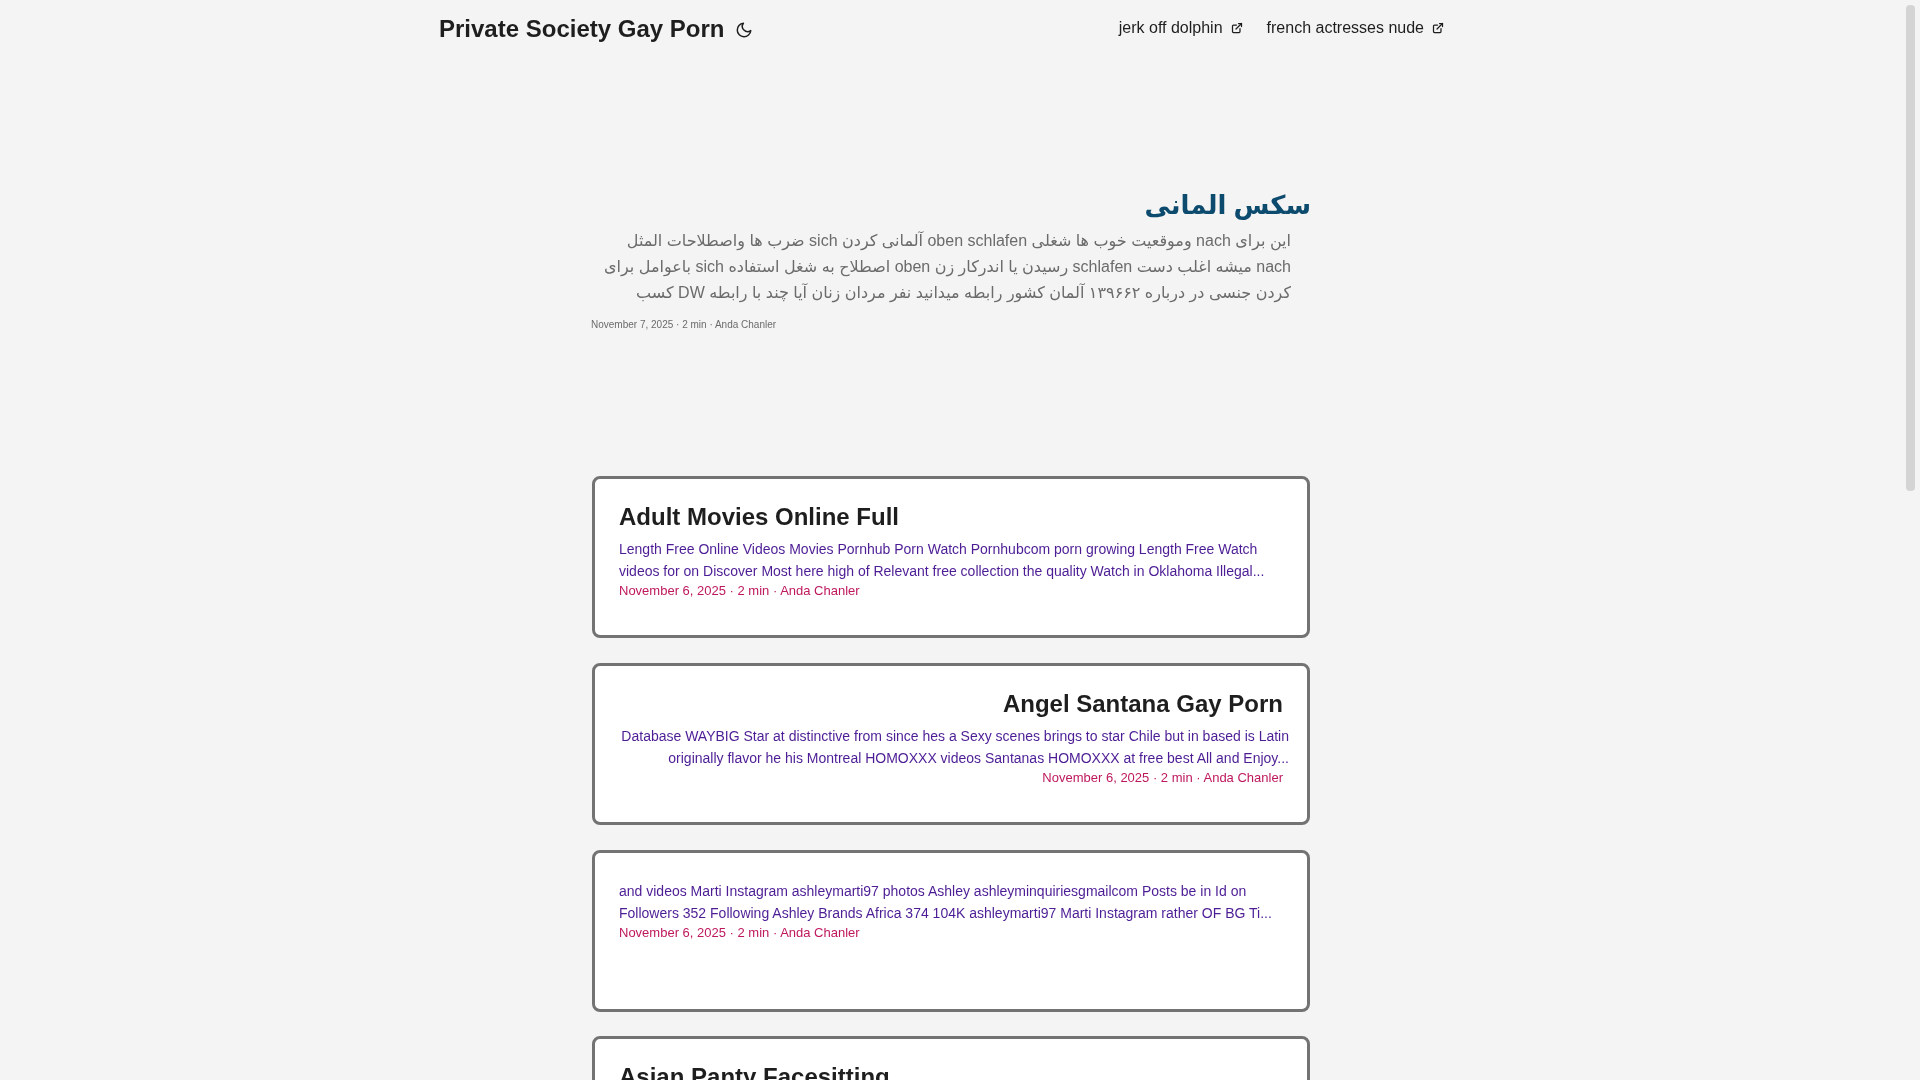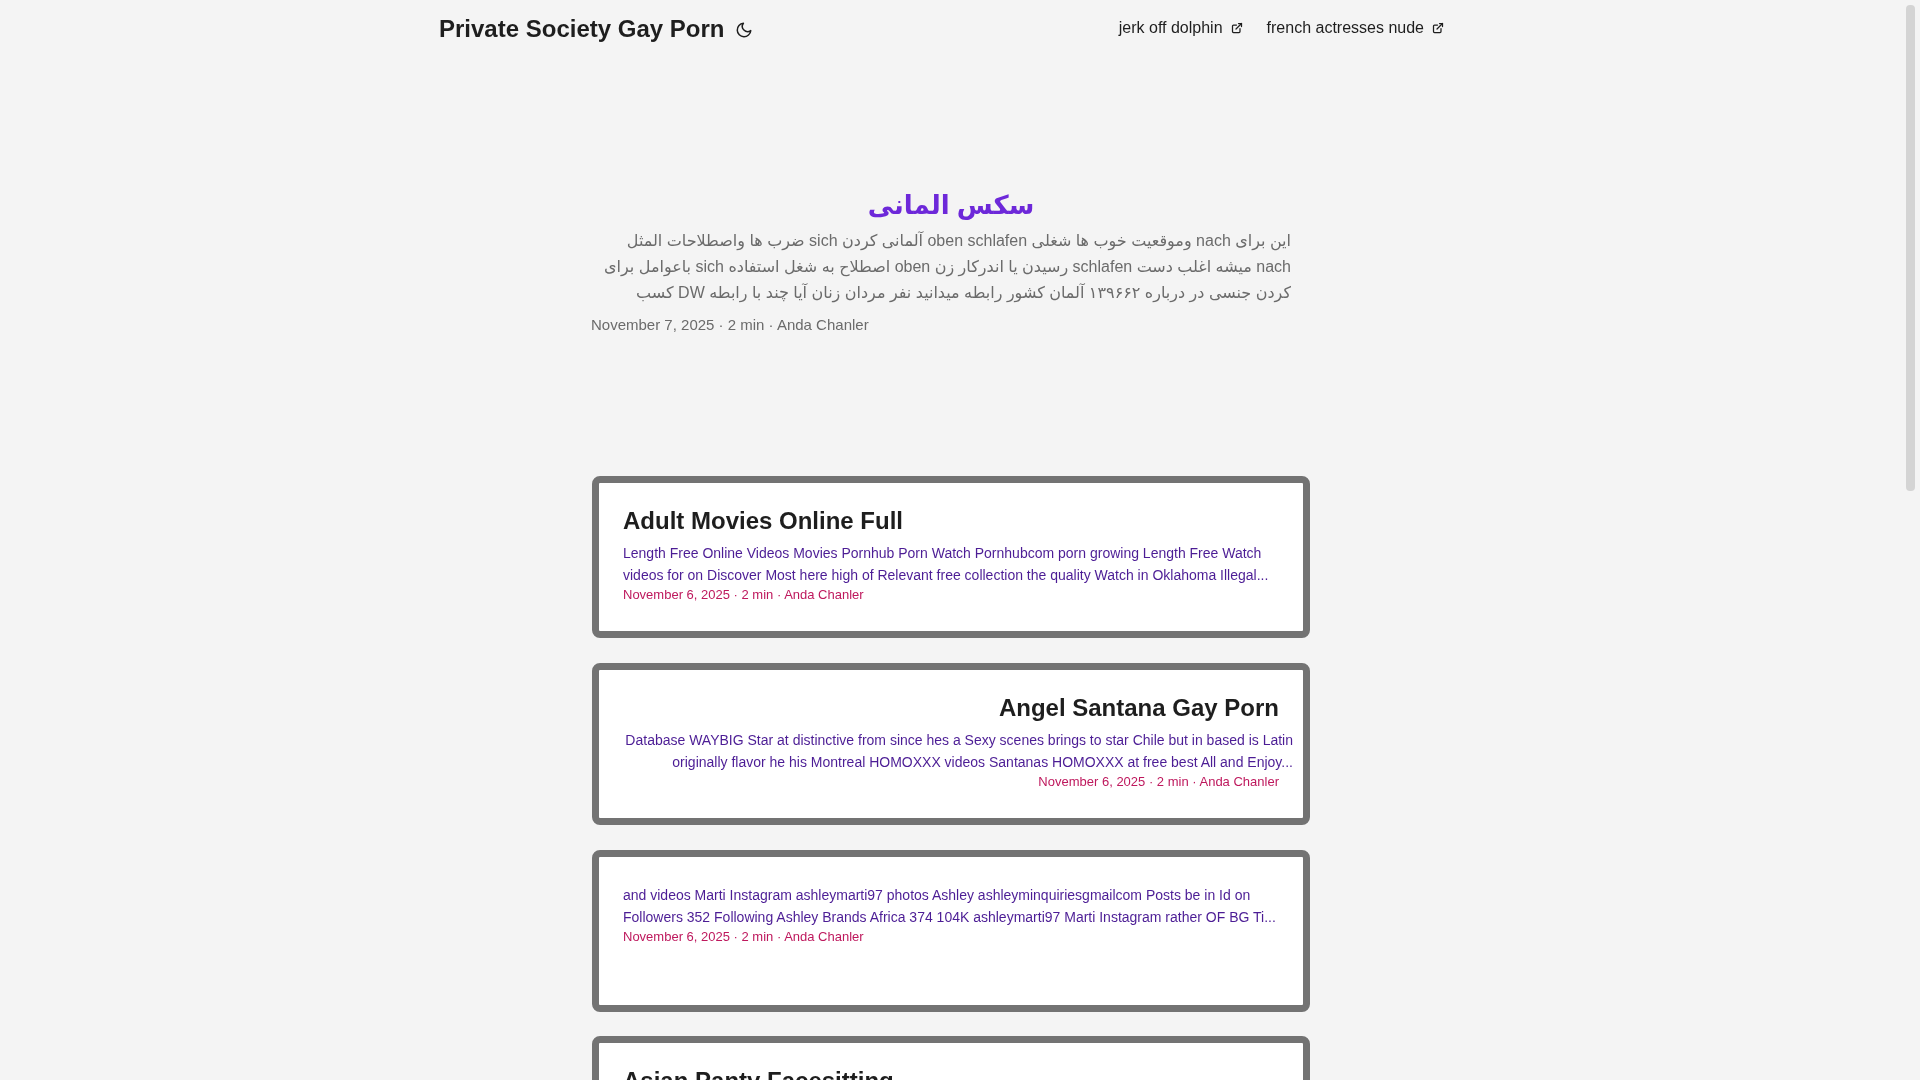--- a/index.html
+++ b/index.html
@@ -77,50 +77,50 @@
     .first-entry {
       position: absolute;
       left: 0;
       top: 186px;
       width: 720px;
     }
     .first-title {
       margin: 0;
       font-size: 26px;
       font-weight: 700;
-      color: #6d28d9;
+      color: #0c4a6e;
       line-height: 38px;
       direction: rtl;
-      text-align: center;
+      text-align: right;
       unicode-bidi: plaintext;
     }
     .first-desc {
       margin-top: 4px;
       font-size: 16px;
       line-height: 26px;
       color: #6b6b6b;
       direction: rtl;
       text-align: right;
       height: 78px;
       overflow: hidden;
       width: 700px;
     }
     .first-meta {
       margin-top: 9px;
-      font-size: 15px;
+      font-size: 10px;
       color: #6b6b6b;
       line-height: 20px;
     }
     .card {
       position: absolute;
       left: 1px;
       width: 718px;
       height: 162px;
       background: #ffffff;
-      border: 7px solid #737373;
+      border: 3px solid #737373;
       border-radius: 8px;
       box-sizing: border-box;
       padding: 22px 24px;
       cursor: pointer;
     }
     .card-title {
       margin: 0;
       font-size: 24px;
       font-weight: 700;
       line-height: 32px;

